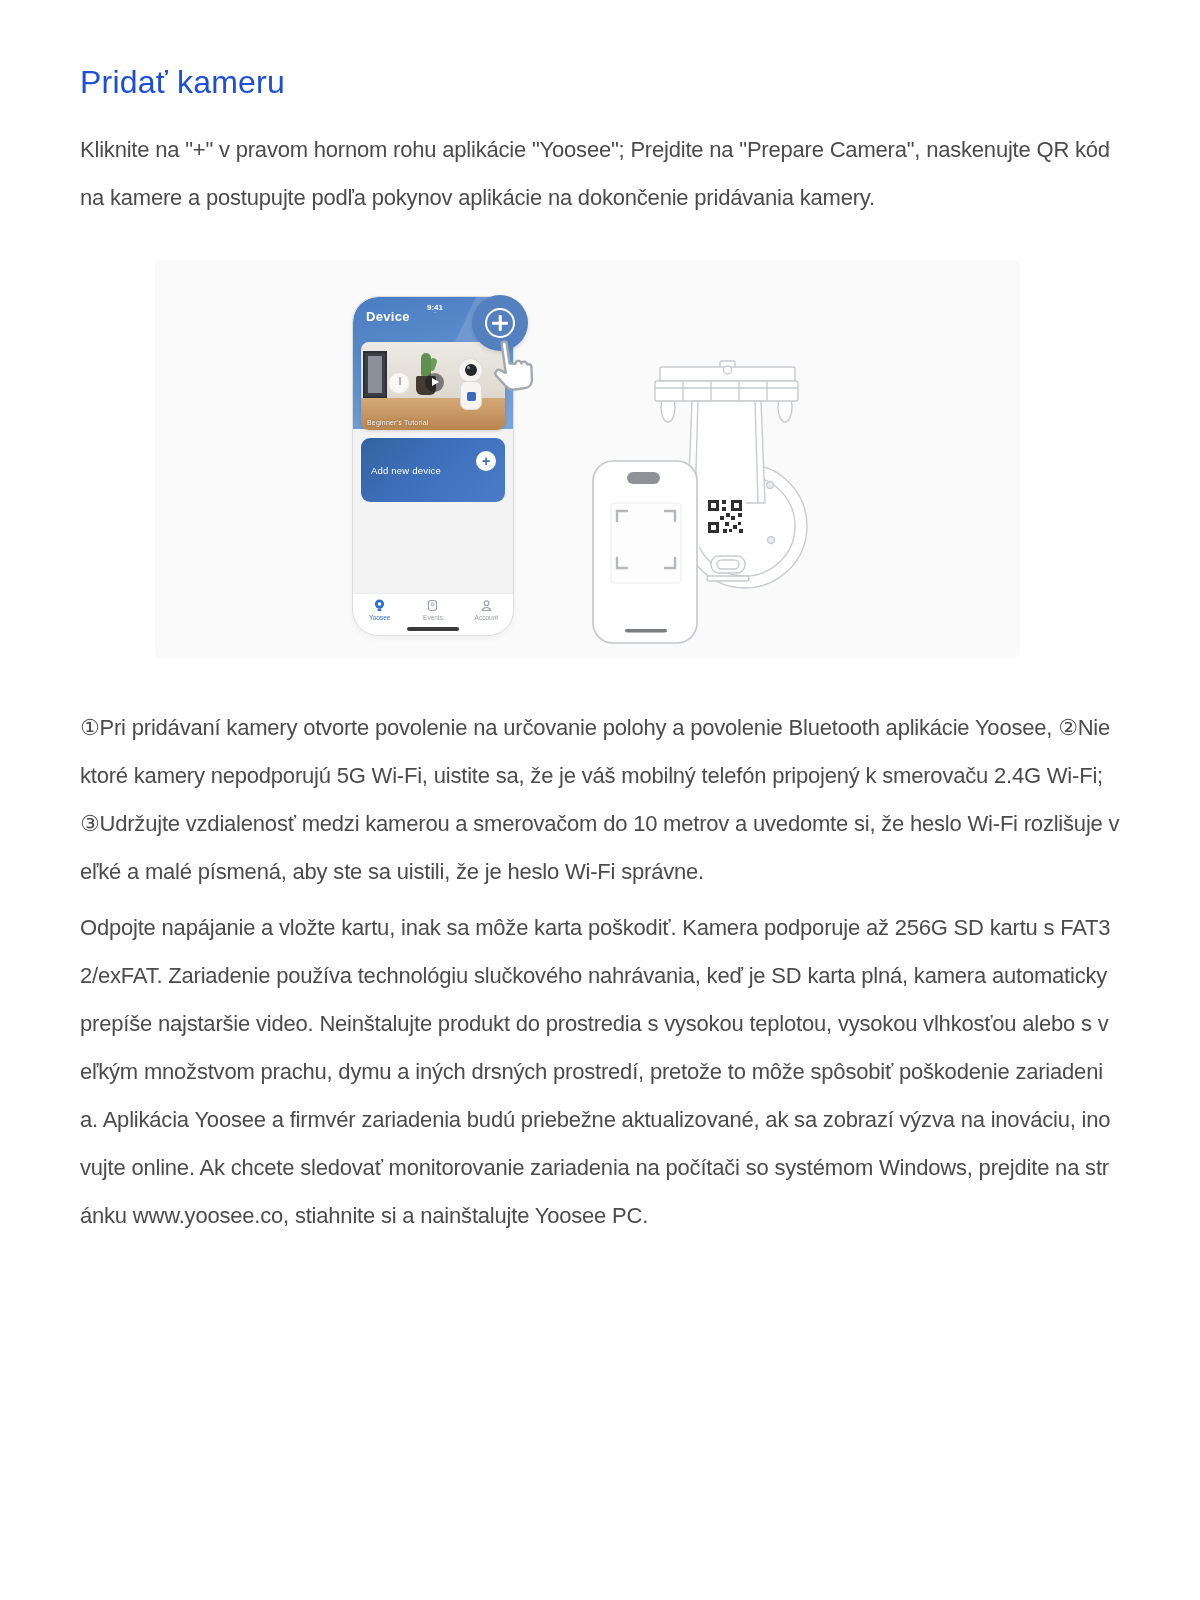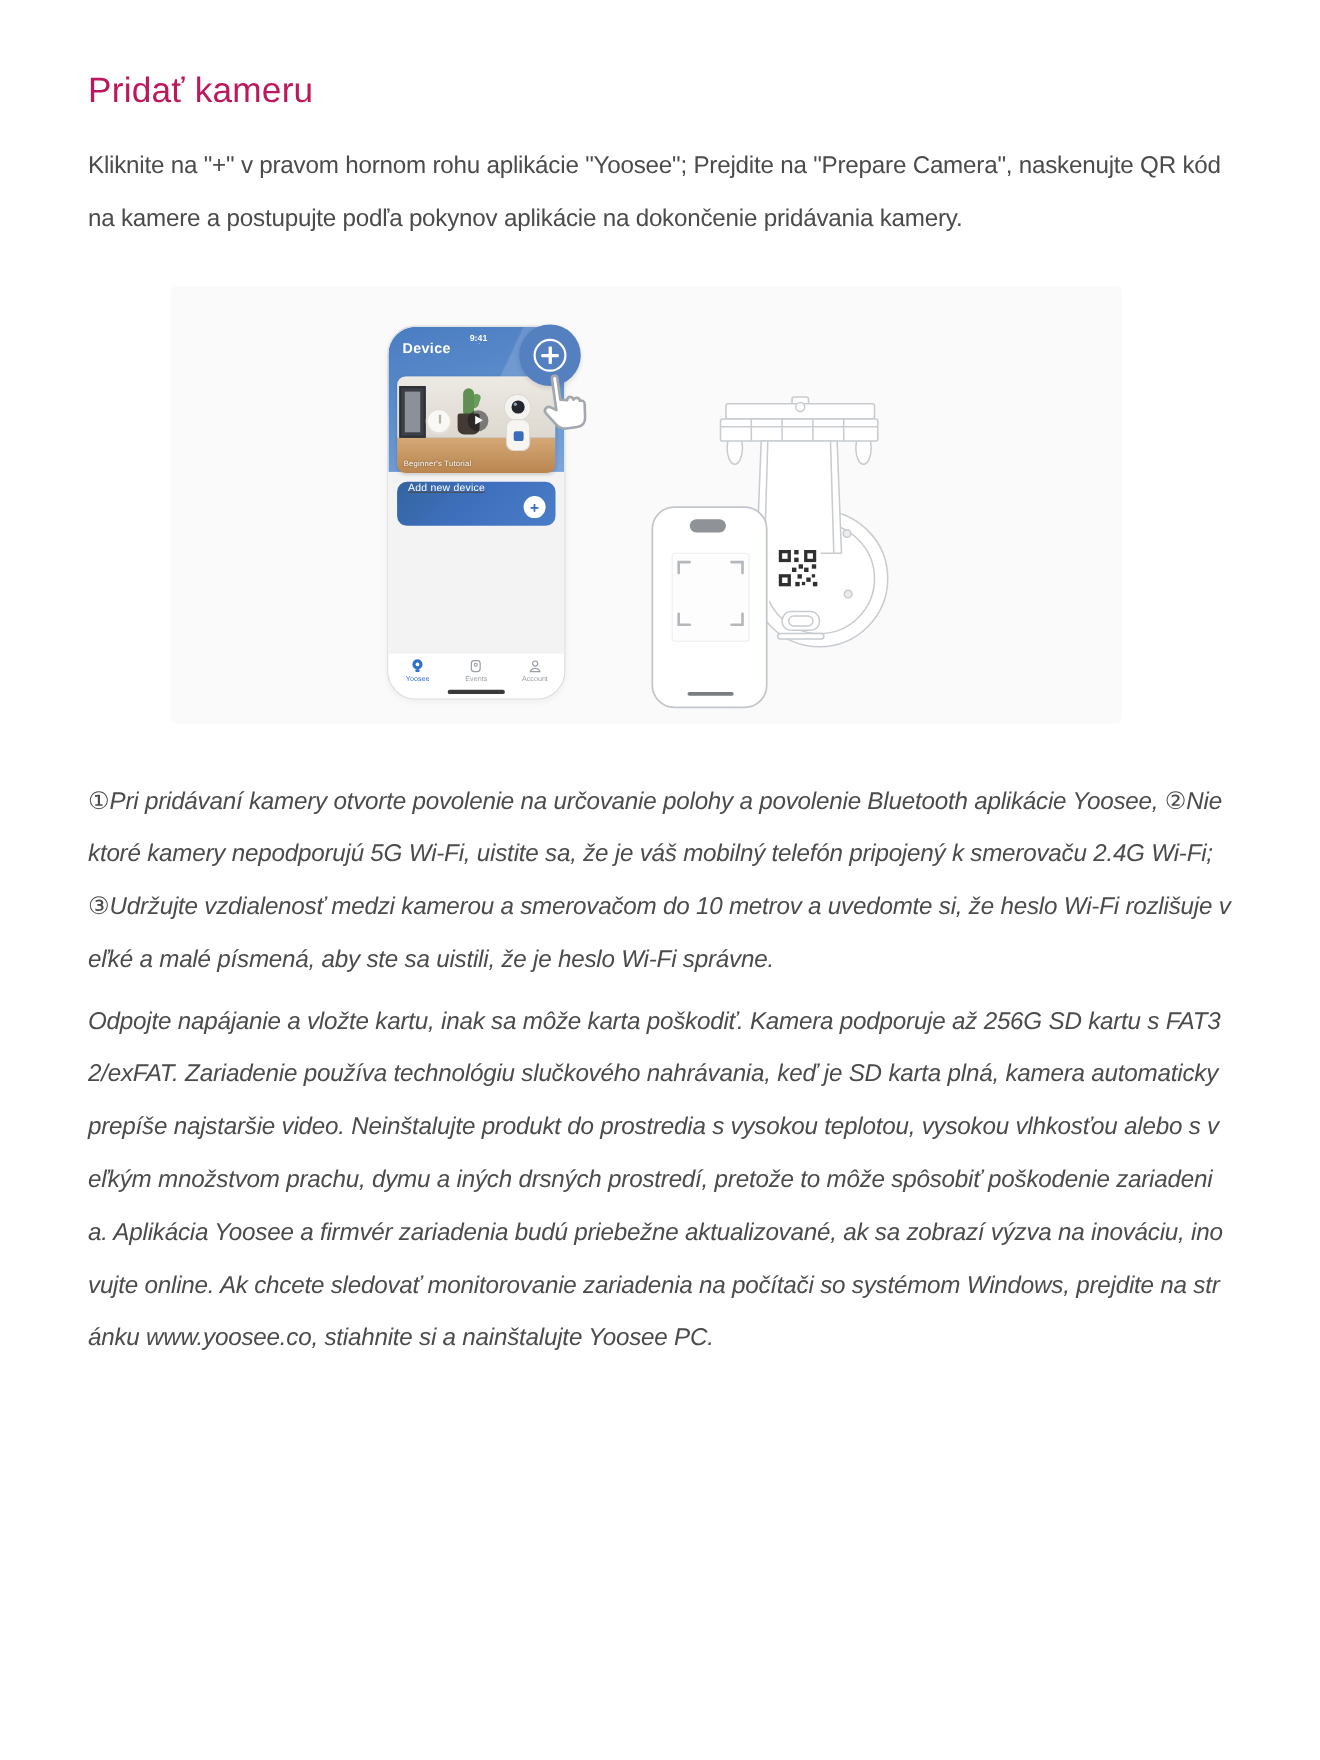--- a/index.html
+++ b/index.html
@@ -7,32 +7,32 @@
   body {
     width:1200px; height:1600px;
     font-family:"Liberation Sans","DejaVu Sans",sans-serif;
     color:#4b4b4b;
     position:relative;
     overflow:hidden;
   }
   .content { padding:62px 80px 0 80px; }
 
   h1.page-title {
-    font-size:32px; font-weight:400; color:#be185d;
+    font-size:32px; font-weight:400; color:#1d4ed8;
     line-height:40px; margin:0 0 24px 0; letter-spacing:0.2px;
   }
   h2.section-heading {
     font-size:30px; font-weight:400; color:#3d3d3d;
     line-height:38px; margin:0 0 16px 0; letter-spacing:0.2px;
   }
   p.body-text {
     width:1040px; font-size:22px; line-height:48px;
     color:#4b4b4b; letter-spacing:-0.2px; margin:0 0 36px 0;
   }
-  p.break-all { word-break:break-all; margin-bottom:8px;font-style:italic; }
+  p.break-all { word-break:break-all; margin-bottom:8px; }
 
   
   .figure {
     position:relative; width:865px; height:398px;
     margin:38px 0 46px 75px;
     background:#fafafa; border-radius:6px;
   }
 
   
   .phone {
@@ -91,23 +91,23 @@
   .scene-cam-logo { position:absolute; left:6px; top:10px; width:9px; height:9px;
     background:#3a6cbe; border-radius:2px; }
   .play-badge { position:absolute; left:64px; top:31px; width:19px; height:19px;
     border-radius:50%; background:rgba(20,22,26,0.5); }
   .play-badge::after { content:""; position:absolute; left:7px; top:5px;
     border-left:7px solid #ffffff; border-top:4.5px solid transparent; border-bottom:4.5px solid transparent; }
   .photo-caption { position:absolute; left:6px; bottom:4px; color:#ffffff;
     font-size:7px; letter-spacing:.2px; text-shadow:0 0 2px rgba(0,0,0,.5); }
 
   .add-card {
-    position:absolute; top:141px; left:8px; right:8px; height:40px;
+    position:absolute; top:141px; left:8px; right:8px; height:64px;
     border-radius:9px; background:linear-gradient(135deg,#33649f 0%,#3e6fbc 45%,#4a7cc8 100%);
-    display:flex; z-index:2;text-decoration:underline;
+    display:flex; align-items:center; z-index:2;
   }
   .add-card-label { color:#ffffff; font-size:9.5px; padding-left:10px; letter-spacing:.2px; }
   .add-card-plus {
     position:absolute; right:9px; top:13px; width:20px; height:20px; border-radius:50%;
     background:#ffffff; color:#3a6cbe; font-size:14px; font-weight:bold;
     display:flex; align-items:center; justify-content:center; line-height:1;
   }
 
   .tab-bar {
     position:absolute; left:0; right:0; bottom:0; height:42px;

